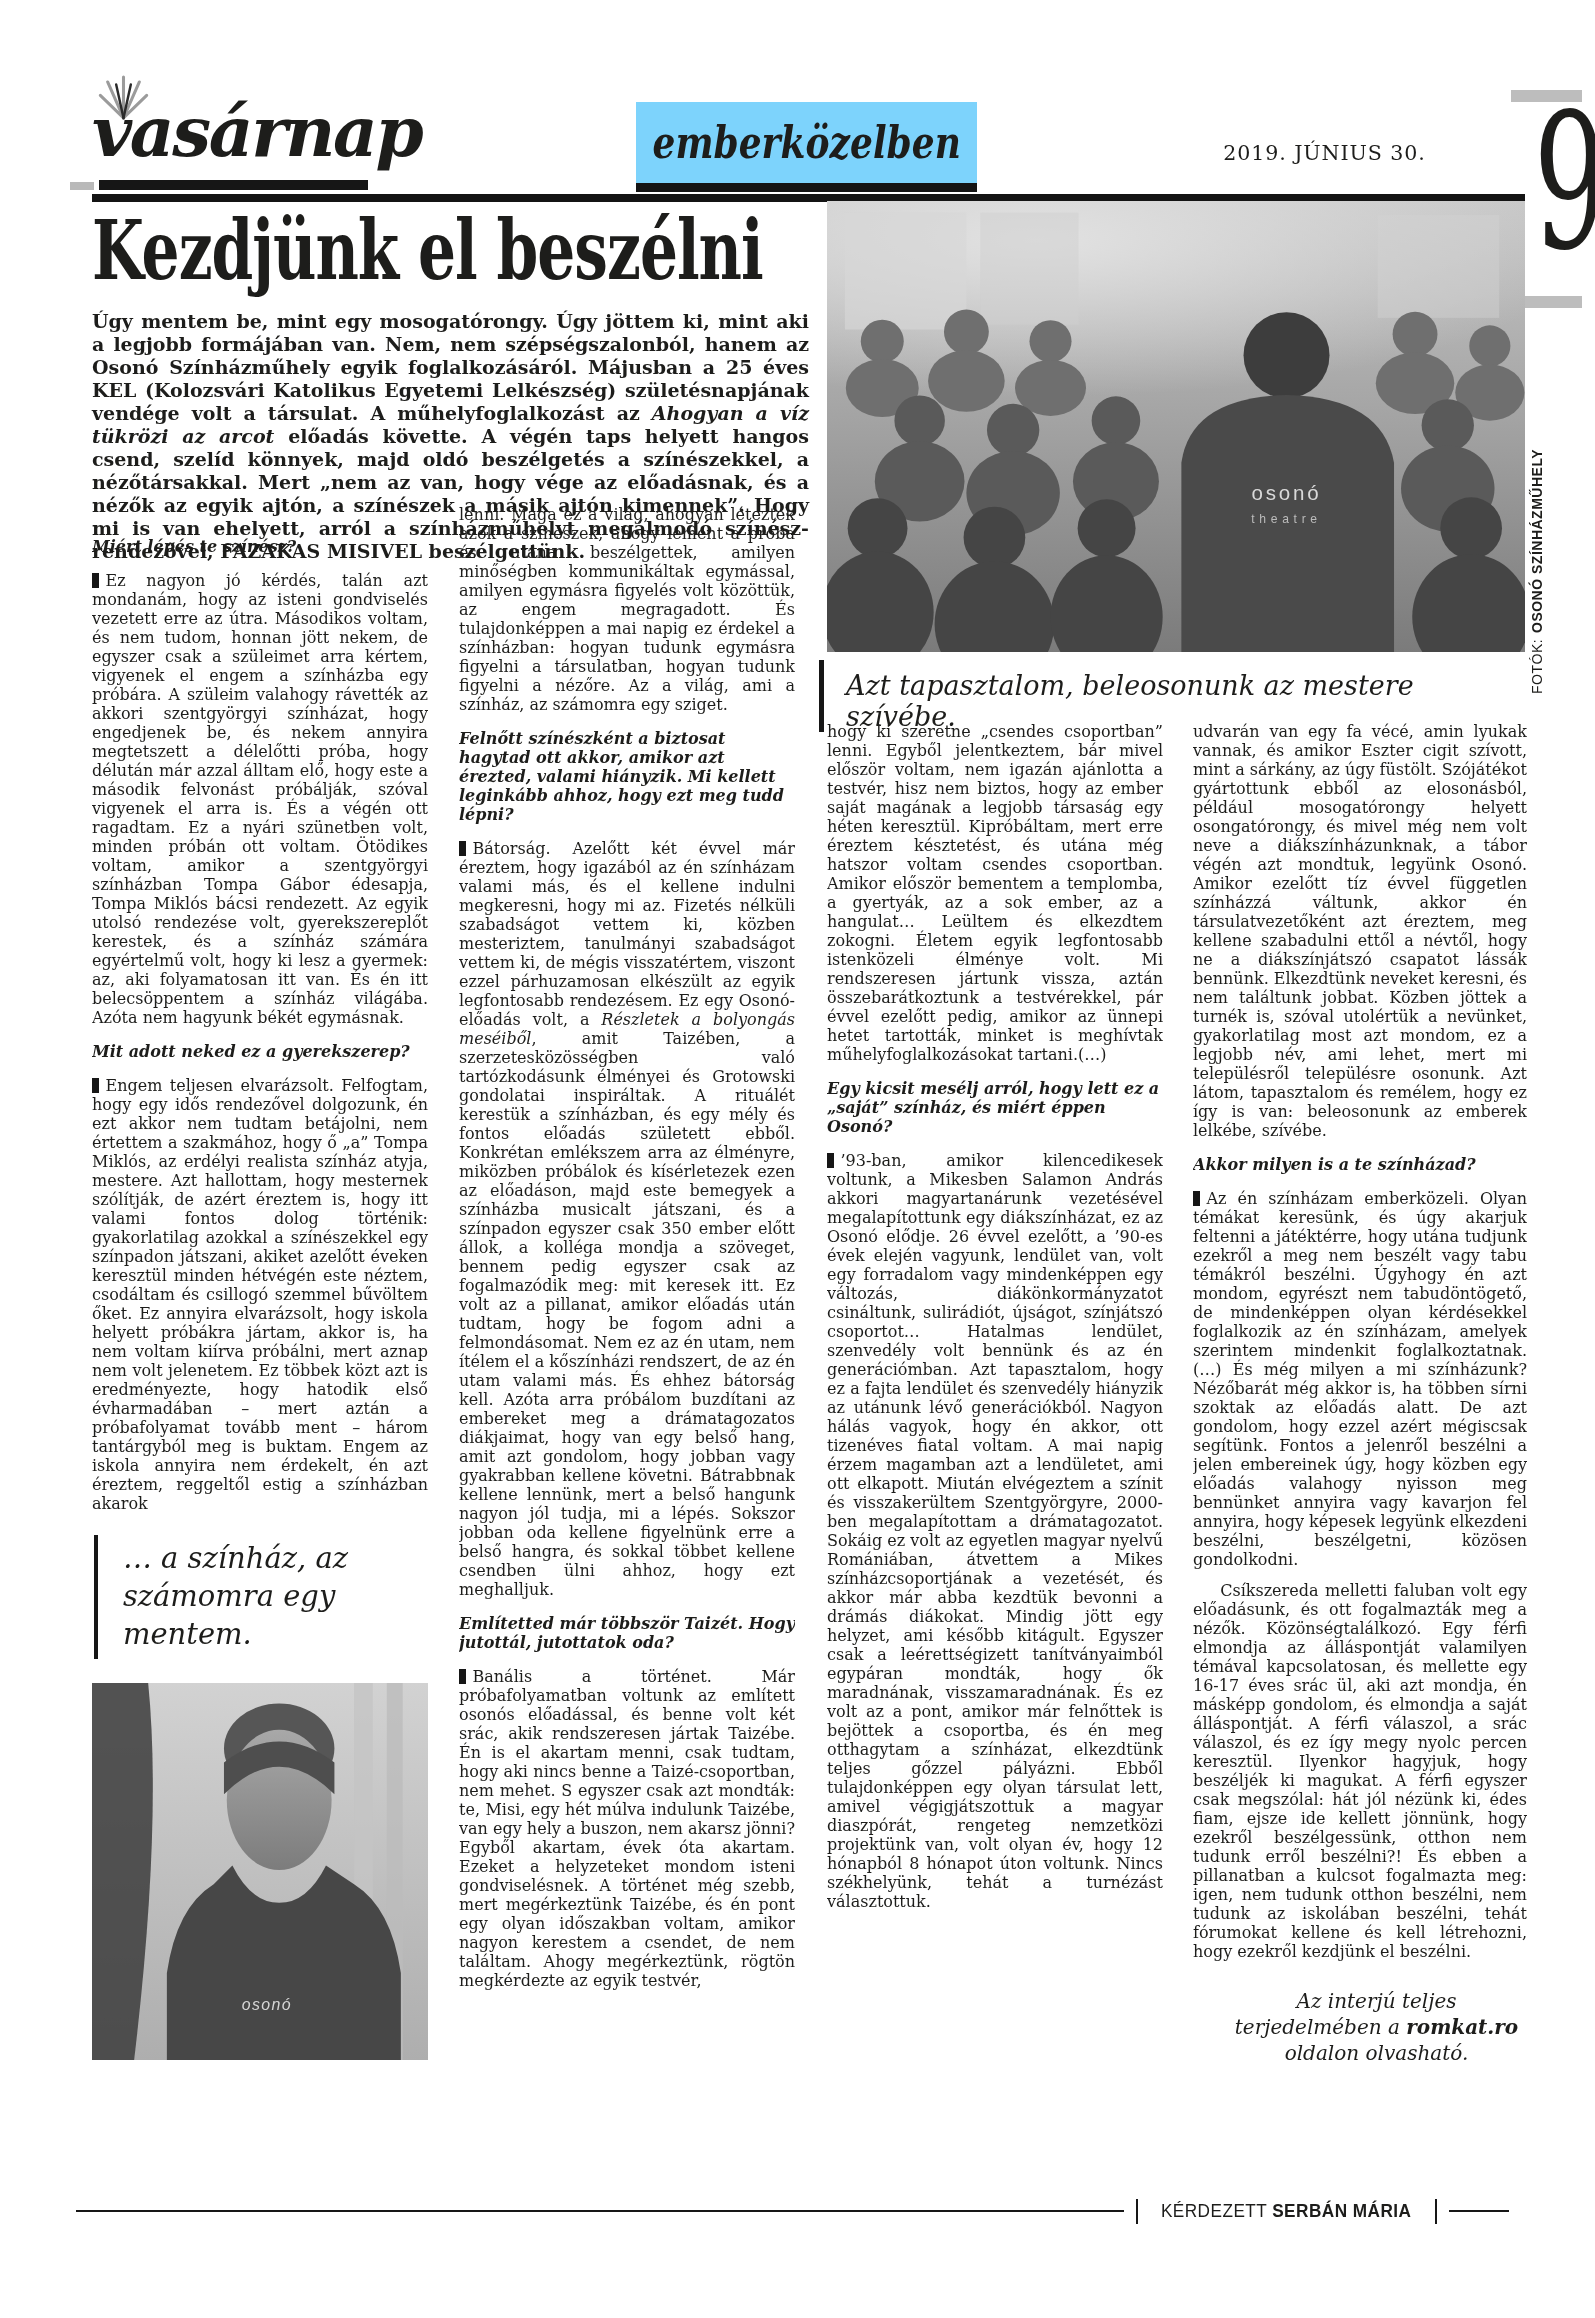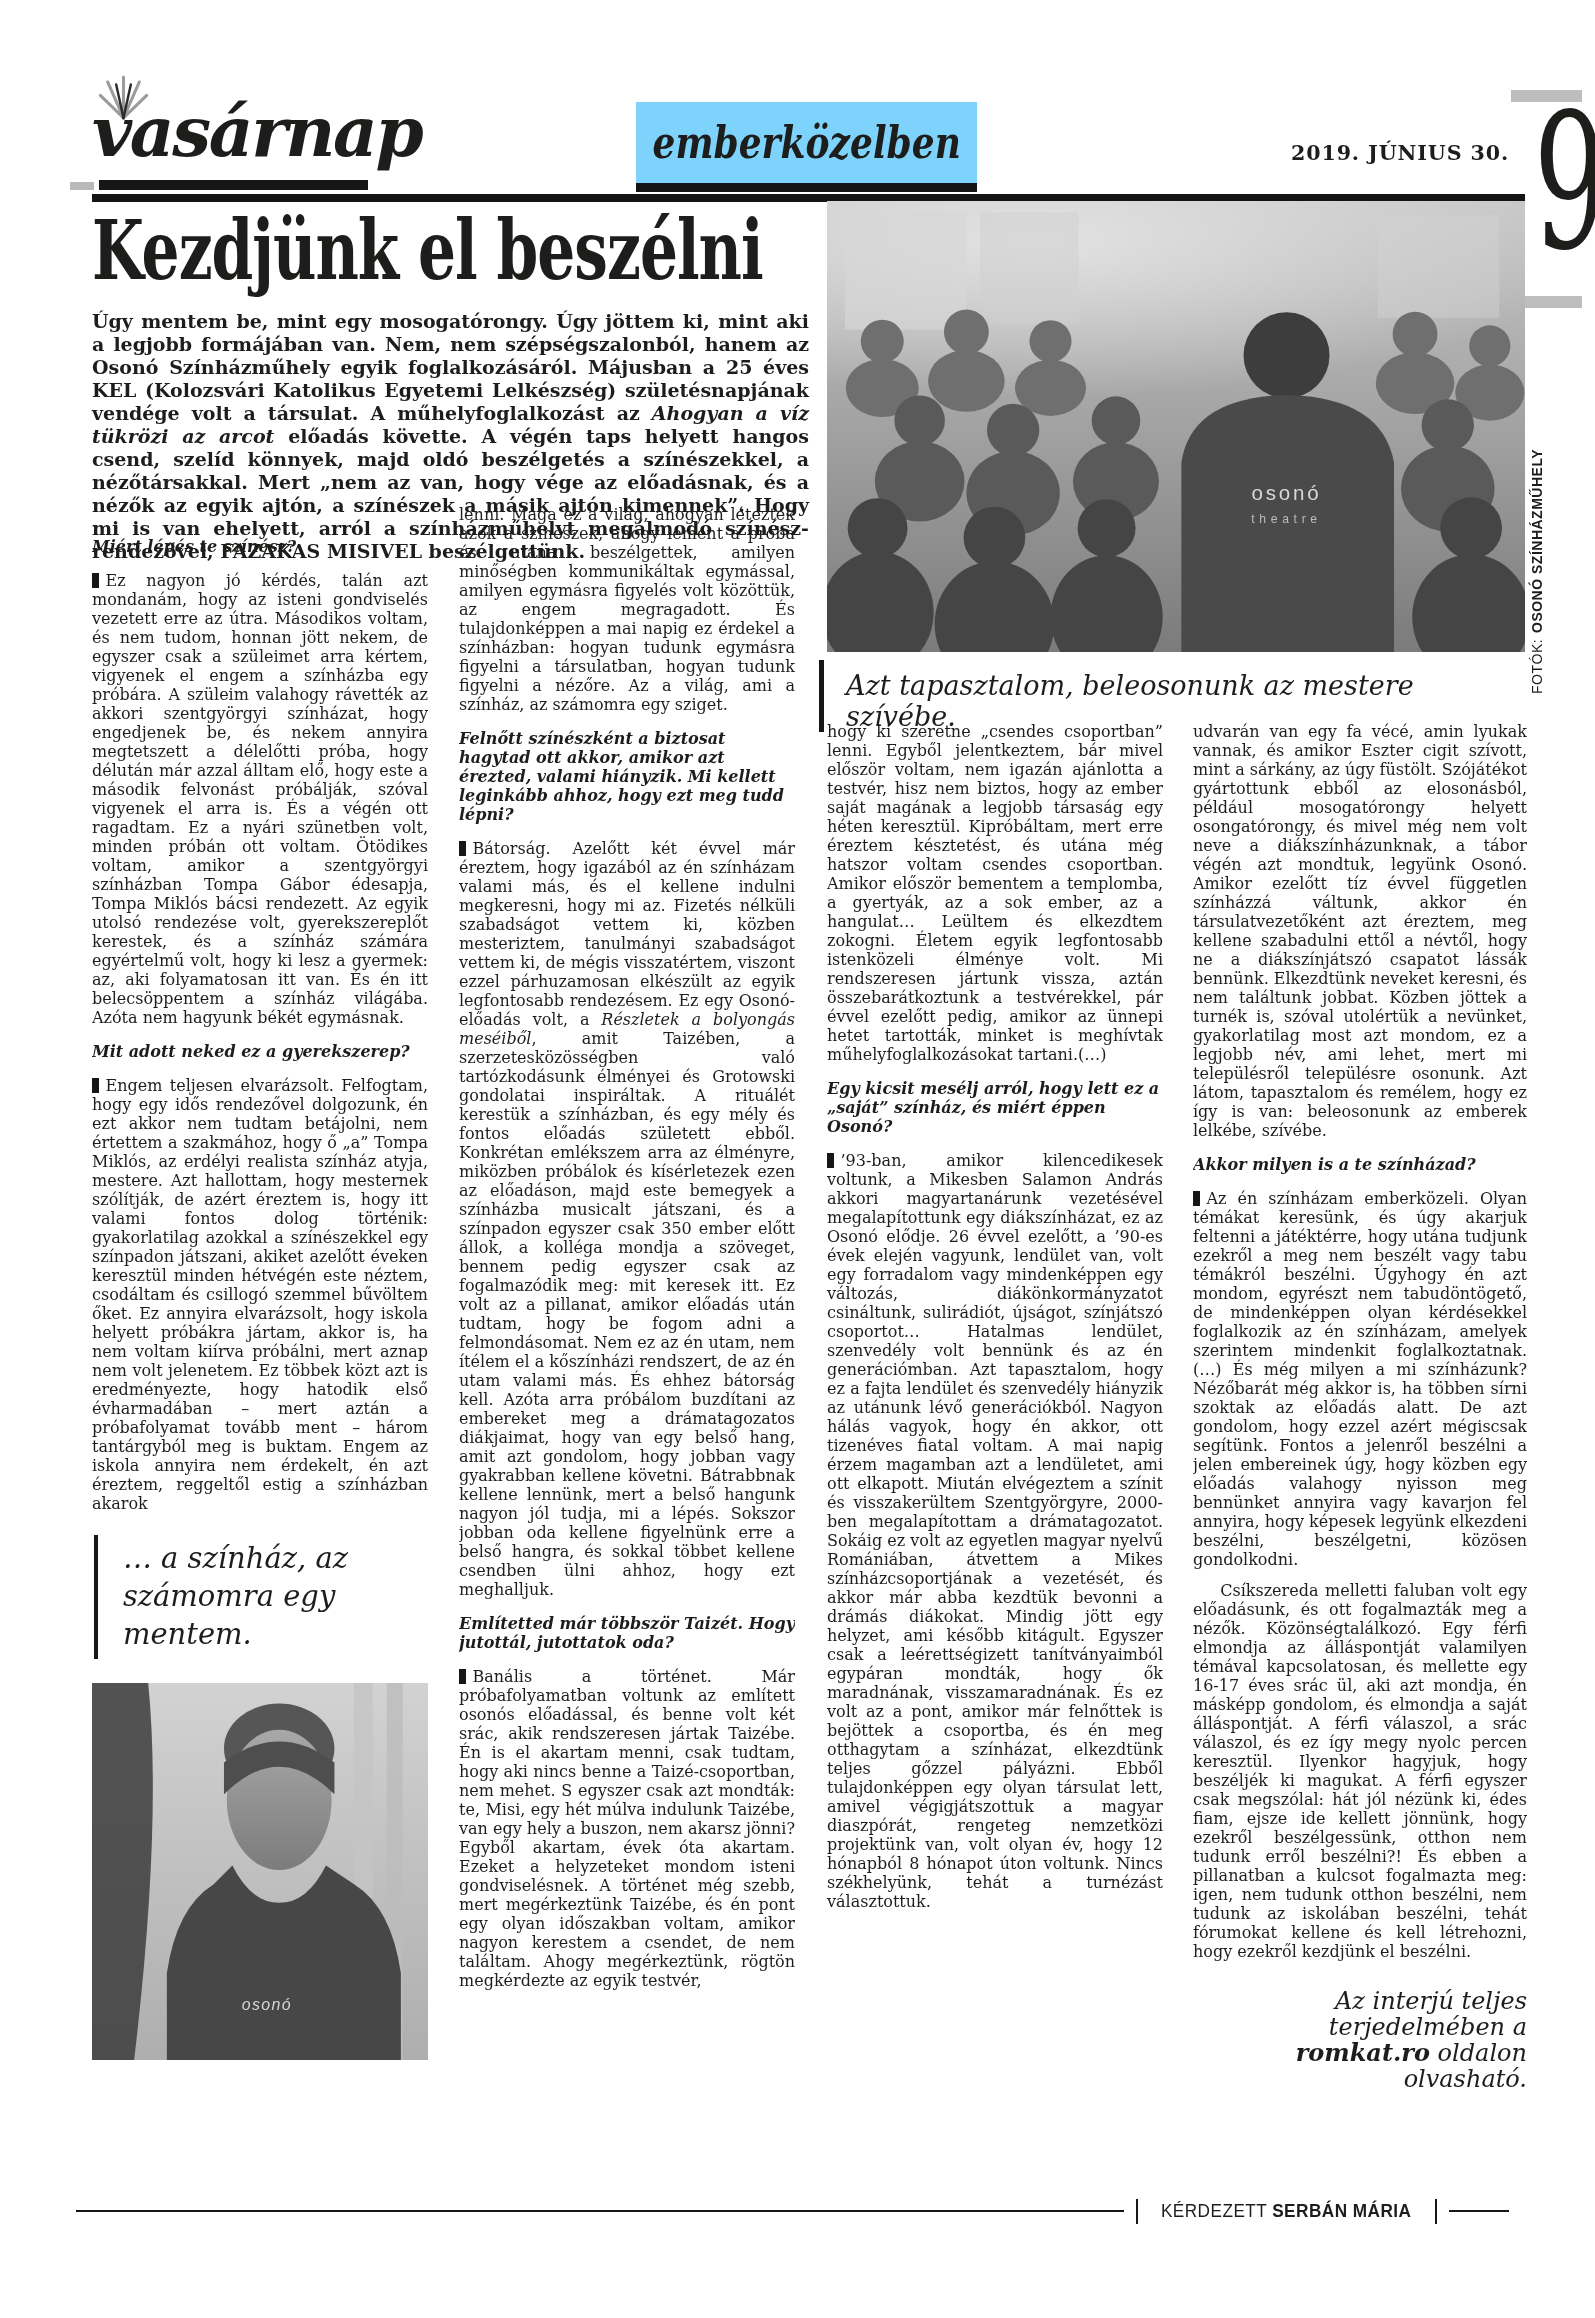--- a/index.html
+++ b/index.html
@@ -13,22 +13,22 @@
             font-weight:bold;letter-spacing:-2.3px;line-height:1}
   .masthead-spark{position:absolute;left:93px;top:60px;width:61px;height:61px}
   .masthead-bar{position:absolute;left:99px;top:180px;width:269px;height:10.3px;background:#161616}
   .masthead-bar-gray{position:absolute;left:70px;top:182px;width:24px;height:8px;background:#b9b9b9}
 
   .sectionbox{position:absolute;left:636px;top:102px;width:341px;height:90px;background:#7dd3fc;
               border-bottom:9.3px solid #141414;display:flex;align-items:center;justify-content:center}
   .secinner{display:inline-block;font-style:italic;font-weight:bold;font-size:45px;
             transform:scaleX(.8);white-space:nowrap}
 
-  .date{position:absolute;left:1140px;top:141px;width:369px;text-align:right;font-size:20.6px;
-        font-weight:bold;letter-spacing:0.9px;white-space:nowrap}
+  .date{position:absolute;left:1140px;top:141px;width:369px;text-align:center;font-size:20.6px;
+        font-weight:normal;letter-spacing:0.9px;white-space:nowrap}
 
   .pn-bar-top{position:absolute;left:1511px;top:90px;width:71px;height:12px;background:#bdbdbd}
   .pn-digit{position:absolute;left:1511px;top:100px;width:71px;text-align:center;
             font-size:187px;line-height:.88;font-weight:400}
   .pn-digit span{display:inline-block;transform:scaleX(.62);transform-origin:center}
   .pn-bar-bot{position:absolute;left:1511px;top:296px;width:71px;height:12px;background:#bdbdbd}
 
   .toprule{position:absolute;left:92px;top:194px;width:1433px;height:7.5px;background:#141414}
 
   
@@ -64,22 +64,22 @@
   .ans.indent{text-indent:1.7em}
   .mark{display:inline-block;width:6.5px;height:14.5px;background:#161616;margin-right:7px;
         vertical-align:-1.9px}
 
   .pullquote{margin:21.5px 0 24px 1.9px;border-left:4.2px solid #161616;padding:4.7px 0 5.6px 25px;
              font-style:italic;font-size:29px;line-height:38px;text-align:left}
 
   .portrait{margin-top:4.7px;width:336px;height:377px;background:#bdbdbd;overflow:hidden}
   .portrait svg{display:block;width:100%;height:100%}
 
-  .note{margin-top:27px;padding-left:33px;font-style:italic;font-size:24px;line-height:26px;
-        text-align:right}
+  .note{margin-top:27px;padding-left:33px;font-style:italic;font-size:20px;line-height:26px;
+        text-align:center}
   .note b{font-style:italic}
 
   
   .footer{position:absolute;left:76px;top:2197px;width:1433px;height:28px;display:flex;
           align-items:center;font-family:"Liberation Sans",sans-serif}
   .fline{height:2.8px;background:#161616;flex:1}
   .fline.end{flex:0 0 60px}
   .ftick{width:2.3px;height:25px;background:#161616;margin:0 12px;flex:none}
   .flabel{font-size:18.7px;letter-spacing:0.5px;white-space:nowrap;display:inline-block;
           transform:scaleX(.92)}

